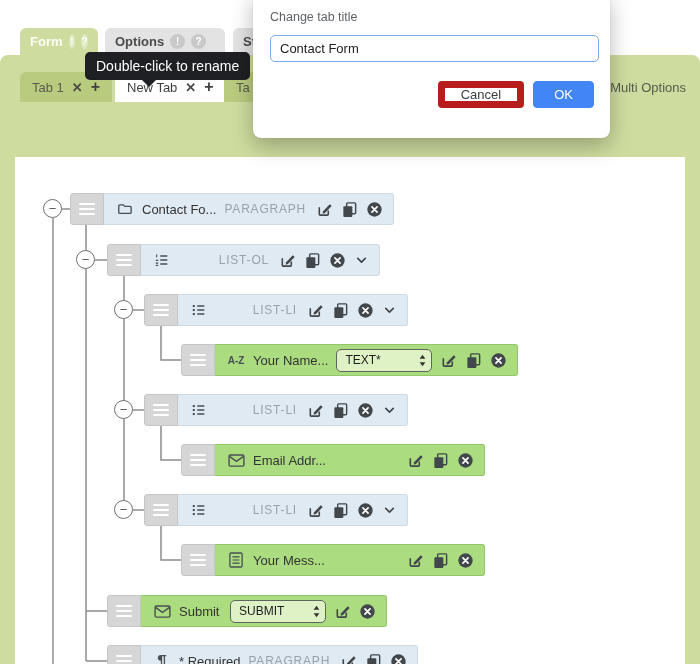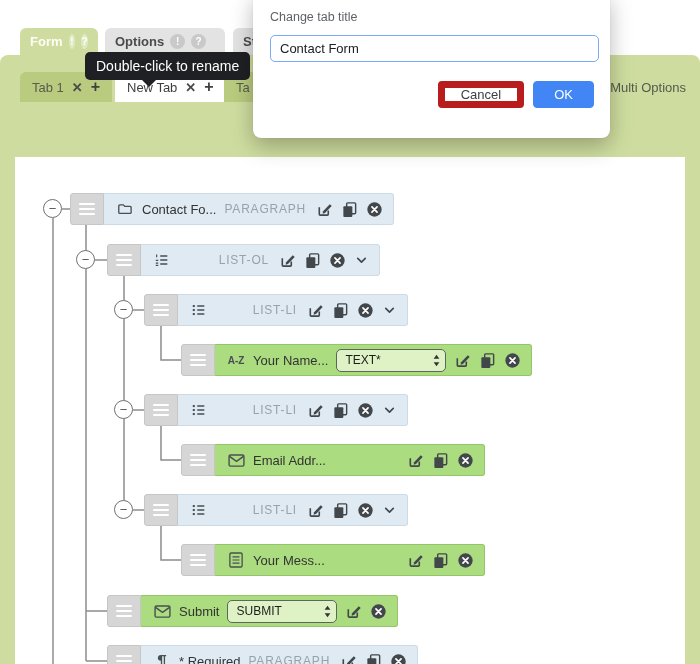--- a/index.html
+++ b/index.html
@@ -43,21 +43,21 @@
   .row-body{flex:1;height:32px;display:flex;align-items:center;gap:8px;padding:0 10px 0 12px;border-radius:0 3px 3px 0;}
   .row-body.blue{background:#dfeaf2;border:1px solid #ccdbe5;border-left:none;}
   .row-body.green{background:#abdc7f;border:1px solid #93c668;border-left:none;}
   .row-label{font-size:13px;color:#333;white-space:nowrap;}
   .row-right{margin-left:auto;display:flex;align-items:center;gap:8px;}
   .type-label{font-size:12px;letter-spacing:.8px;color:#98a2aa;white-space:nowrap;margin-right:2px;}
   .t-icon{display:flex;align-items:center;justify-content:center;color:#4a4f53;width:18px;flex:none;}
   .az{font-size:10px;font-weight:bold;color:#4a4f53;letter-spacing:0;}
   .pil{font-size:17px;font-weight:bold;color:#4a4f53;line-height:1;}
   .act{display:flex;align-items:center;justify-content:center;color:#42474b;cursor:pointer;}
-  .fake-select{display:flex;align-items:center;height:23px;width:110px;background:#def2c6;border:1.5px solid #5c665c;
+  .fake-select{display:flex;align-items:center;height:23px;width:96px;background:#def2c6;border:1.5px solid #5c665c;
     border-radius:5px;padding:0 4px 0 8px;cursor:pointer;}
   .fake-select .val{font-size:12px;color:#1d1d1d;flex:1;white-space:nowrap;overflow:hidden;}
 
   
   .tooltip{position:absolute;left:85px;top:52px;background:#1f2023;color:#fff;font-size:14px;
     padding:6px 11px;border-radius:5px;white-space:nowrap;z-index:20;}
   .tooltip:after{content:"";position:absolute;left:57px;top:100%;border:7px solid transparent;border-top-color:#1f2023;border-bottom-width:0;}
 
   
   .dialog{position:absolute;left:253px;top:-8px;width:357px;height:146px;background:#fff;border-radius:8px;

